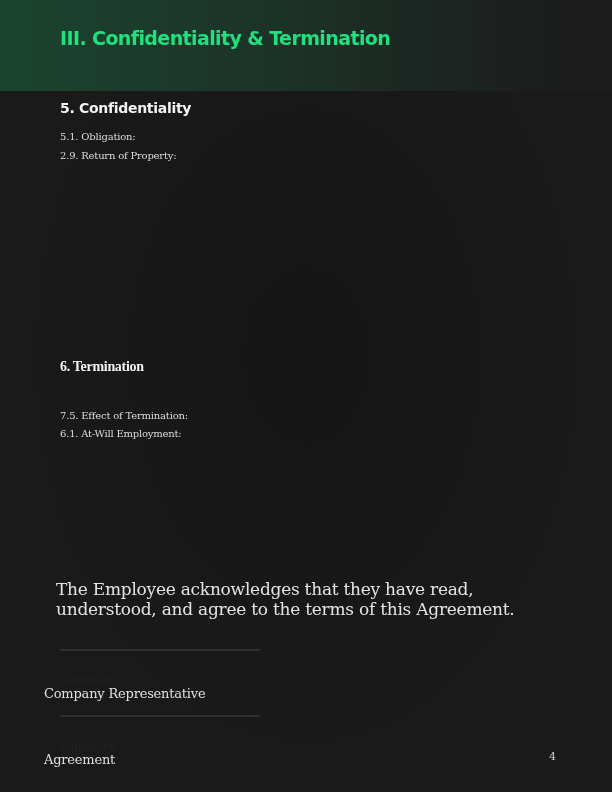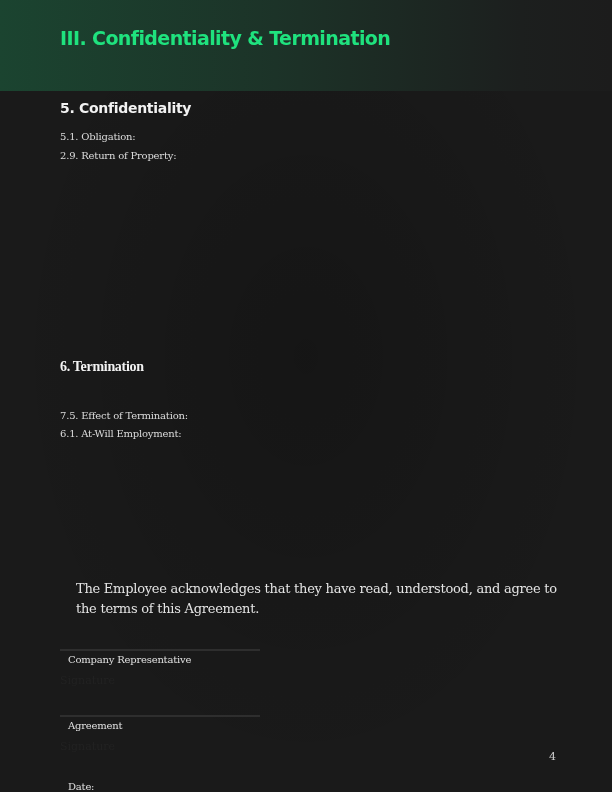--- a/index.html
+++ b/index.html
@@ -38,36 +38,37 @@
       white-space: nowrap;
     }
     .clause {
       position: absolute; left: 60px;
       font-size: 10px;
       letter-spacing: -0.2px;
       color: #dcdcdc;
       white-space: nowrap;
     }
     .ack {
-      position: absolute; left: 76px; top: 579px; width: 492px;
-      font-size: 13px;
+      position: absolute; left: 56px; top: 579px; width: 492px;
+      font-size: 17px;
       line-height: 20px;
       letter-spacing: -0.25px;
       color: #e4e4e4;
     }
     .sig-line {
       position: absolute; left: 60px; width: 200px; height: 2px;
       background: #2e2e2e;
     }
     .sig-label {
-      position: absolute; left: 68px;
-      font-size: 10px;
+      position: absolute; left: 44px;
+      font-size: 13px;
       letter-spacing: -0.2px;
       color: #e0e0e0;
       white-space: nowrap;
+      margin-top: 32px;
     }
     .sig-hint {
       position: absolute; left: 60px;
       font-size: 11px;
       color: #222222;
       white-space: nowrap;
     }
     .page-number {
       position: absolute; left: 549px; top: 750px;
       font-size: 11px;

